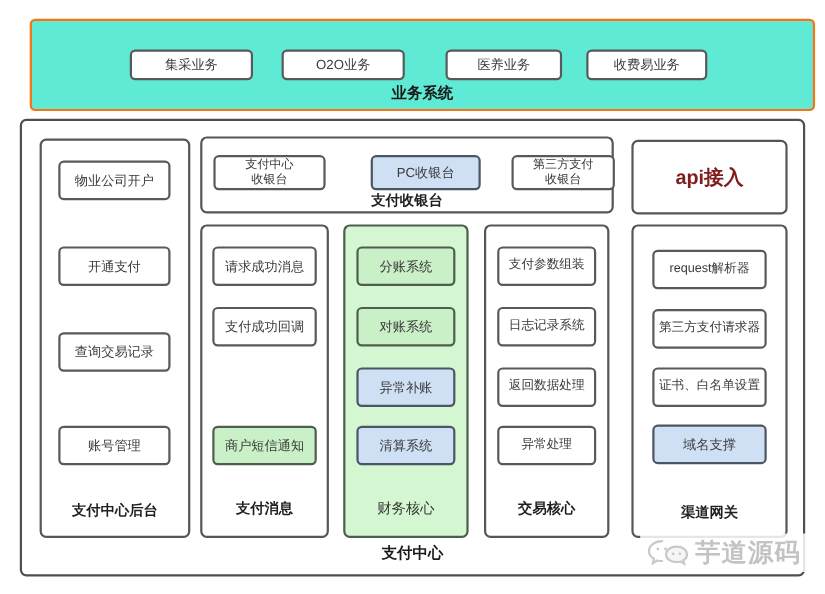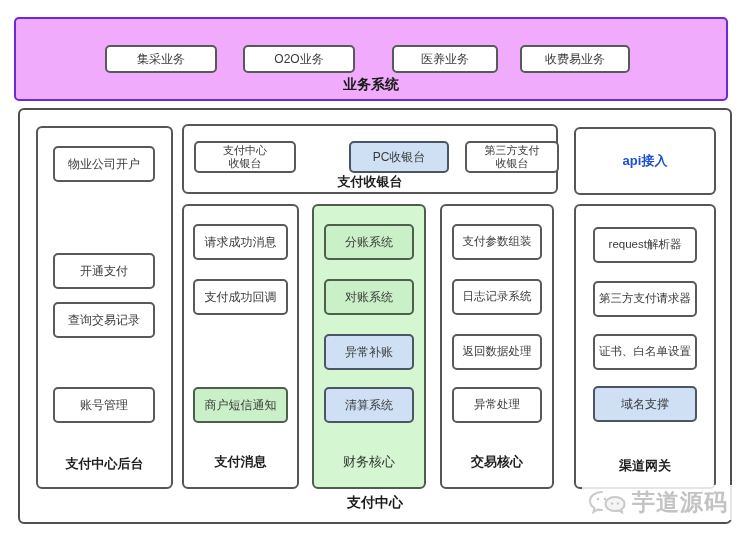--- a/index.html
+++ b/index.html
@@ -4,22 +4,22 @@
 <style>
   html,body{margin:0;padding:0;}
   body{
     width:750px;height:540px;position:relative;background:#ffffff;
     font-family:"Liberation Sans","DejaVu Sans",sans-serif;
     -webkit-font-smoothing:antialiased;overflow:hidden;
   }
   .abs{position:absolute;}
   
   .top-section{
-    left:14px;top:17px;width:710px;height:80px;
-    background:#f0abfc;border:2px solid #6d28d9;border-radius:5px;
+    left:27px;top:17px;width:710px;height:80px;
+    background:#5eead4;border:2px solid #f97316;border-radius:5px;
   }
   
   .main-section{
     left:18px;top:108px;width:710px;height:412px;
     background:#ffffff;border:2px solid #4f4f4f;border-radius:6px;
   }
   .group{
     position:absolute;border:2px solid #565656;border-radius:6px;background:#ffffff;
   }
   .group.green-bg{background:#d4f6d0;border-color:#4e5e4e;}
@@ -37,21 +37,21 @@
     font-weight:bold;font-size:13px;color:#1f1f1f;
   }
   .group-label.regular{font-weight:normal;color:#333;}
   .section-label{
     position:absolute;left:0;right:0;text-align:center;
     font-weight:bold;font-size:14px;color:#1a1a1a;
   }
   .api-node{
     position:absolute;background:#fff;border:2px solid #565656;border-radius:6px;
     display:flex;align-items:center;justify-content:center;
-    font-size:13px;font-weight:bold;color:#1d4ed8;
+    font-size:18px;font-weight:bold;color:#7f1d1d;
   }
   .watermark{
     position:absolute;right:-4px;bottom:2px;display:flex;align-items:center;gap:4px;
     background:rgba(255,255,255,0.85);padding:2px 6px;
   }
   .watermark-text{
     font-size:23px;color:#c3c3c3;font-weight:bold;letter-spacing:1px;
   }
 </style>
 </head>
@@ -62,30 +62,30 @@
   <div class="node" style="left:227px;top:26px;width:112px;height:28px;">O2O业务</div>
   <div class="node" style="left:376px;top:26px;width:106px;height:28px;">医养业务</div>
   <div class="node" style="left:504px;top:26px;width:110px;height:28px;">收费易业务</div>
   <div class="section-label" style="bottom:5px;">业务系统</div>
 </div>
 
 <div class="abs main-section">
 
   <div class="group" style="left:16px;top:16px;width:133px;height:359px;">
     <div class="node" style="left:15px;top:18px;width:102px;height:36px;">物业公司开户</div>
-    <div class="node" style="left:15px;top:96px;width:102px;height:36px;margin-top:29px;">开通支付</div>
+    <div class="node" style="left:15px;top:96px;width:102px;height:36px;">开通支付</div>
     <div class="node" style="left:15px;top:174px;width:102px;height:36px;">查询交易记录</div>
     <div class="node" style="left:15px;top:259px;width:102px;height:36px;">账号管理</div>
     <div class="group-label" style="bottom:14px;margin-top:42px;">支付中心后台</div>
   </div>
 
   <div class="group" style="left:162px;top:14px;width:372px;height:66px;">
     <div class="node small" style="left:10px;top:15px;width:102px;height:32px;">支付中心
 收银台</div>
-    <div class="node blue" style="left:153px;top:15px;width:100px;height:32px;margin-left:12px;">PC收银台</div>
+    <div class="node blue" style="left:153px;top:15px;width:100px;height:32px;">PC收银台</div>
     <div class="node small" style="left:281px;top:15px;width:94px;height:32px;">第三方支付
 收银台</div>
     <div class="group-label" style="bottom:1px;">支付收银台</div>
   </div>
 
   <div class="group" style="left:162px;top:94px;width:113px;height:281px;">
     <div class="node" style="left:9px;top:18px;width:95px;height:36px;">请求成功消息</div>
     <div class="node" style="left:9px;top:73px;width:95px;height:36px;">支付成功回调</div>
     <div class="node green" style="left:9px;top:181px;width:95px;height:36px;">商户短信通知</div>
     <div class="group-label" style="bottom:16px;">支付消息</div>

